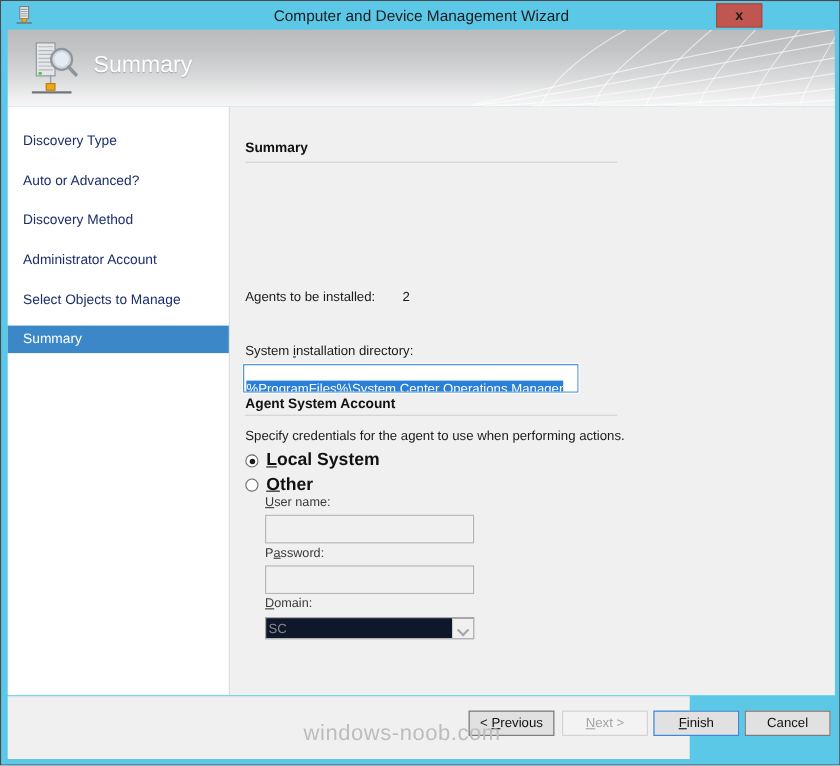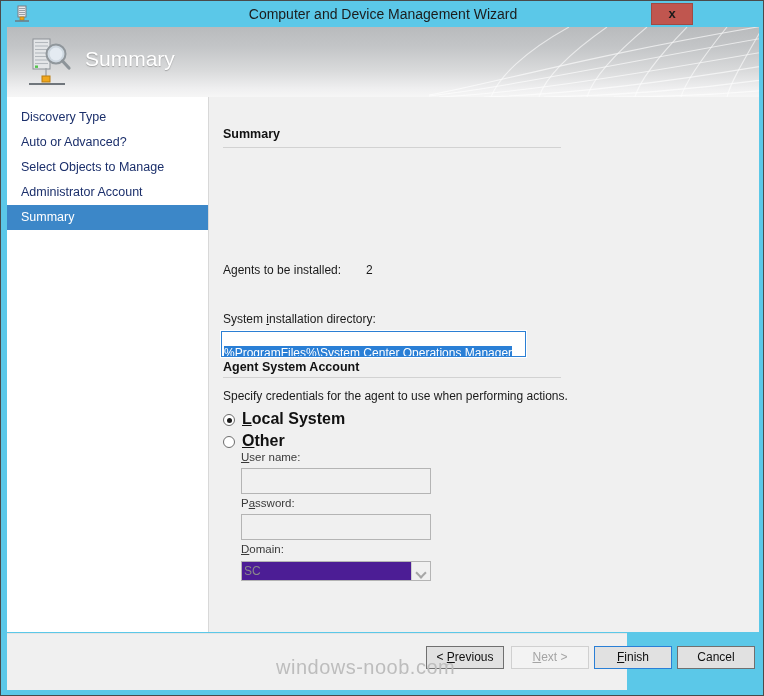--- a/index.html
+++ b/index.html
@@ -101,20 +101,21 @@
     box-sizing: border-box;
   }
   .nav-item {
     height: 25px;
     line-height: 25px;
     padding-left: 14px;
     font-size: 12.5px;
     color: #1b2f6b;
     cursor: pointer;
     white-space: nowrap;
+    margin-top: 11px;
   }
   .nav-item.selected {
     background: #3c87c8;
     color: #ffffff;
   }
 
   #content {
     position: absolute;
     left: 208px; top: 96px;
     width: 550px;
@@ -200,21 +201,21 @@
   .bold-label {
     font-size: 16px;
     font-weight: bold;
     color: #111111;
     margin-left: 7px;
   }
 
   .combo {
     position: absolute;
     box-sizing: border-box;
-    background: #4c1d95;
+    background: #0f172a;
     border: 1px solid #b4b4b4;
     font-size: 12px;
     color: #8a8a8a;
     padding: 0 2px;
     line-height: 19px;
     overflow: hidden;
     white-space: nowrap;
   }
   .combo .arrow-box {
     position: absolute;
@@ -338,22 +339,23 @@
         <line x1="6" y1="49" x2="42" y2="49" stroke="#70767c" stroke-width="2"></line>
       </svg>
     </div>
     <div id="banner-title">Summary</div>
   </div>
 
   <div id="sidebar">
     <div style="height:8px"></div>
     <div class="nav-item">Discovery Type</div>
     <div class="nav-item">Auto or Advanced?</div>
+    <div class="nav-item">Discovery Method</div>
+    <div class="nav-item">Administrator Account</div>
     <div class="nav-item">Select Objects to Manage</div>
-    <div class="nav-item">Administrator Account</div>
     <div class="nav-item selected">Summary</div>
   </div>
 
   <div id="content">
 
     <div class="section-head" style="left:14px; top:30px;">Summary</div>
     <div class="section-rule" style="left:14px; top:50px; width:338px;"></div>
 
     <div class="plain-label" style="left:14px; top:166px;">Agents to be installed:</div>
     <div class="plain-label" style="left:157px; top:166px;">2</div>

